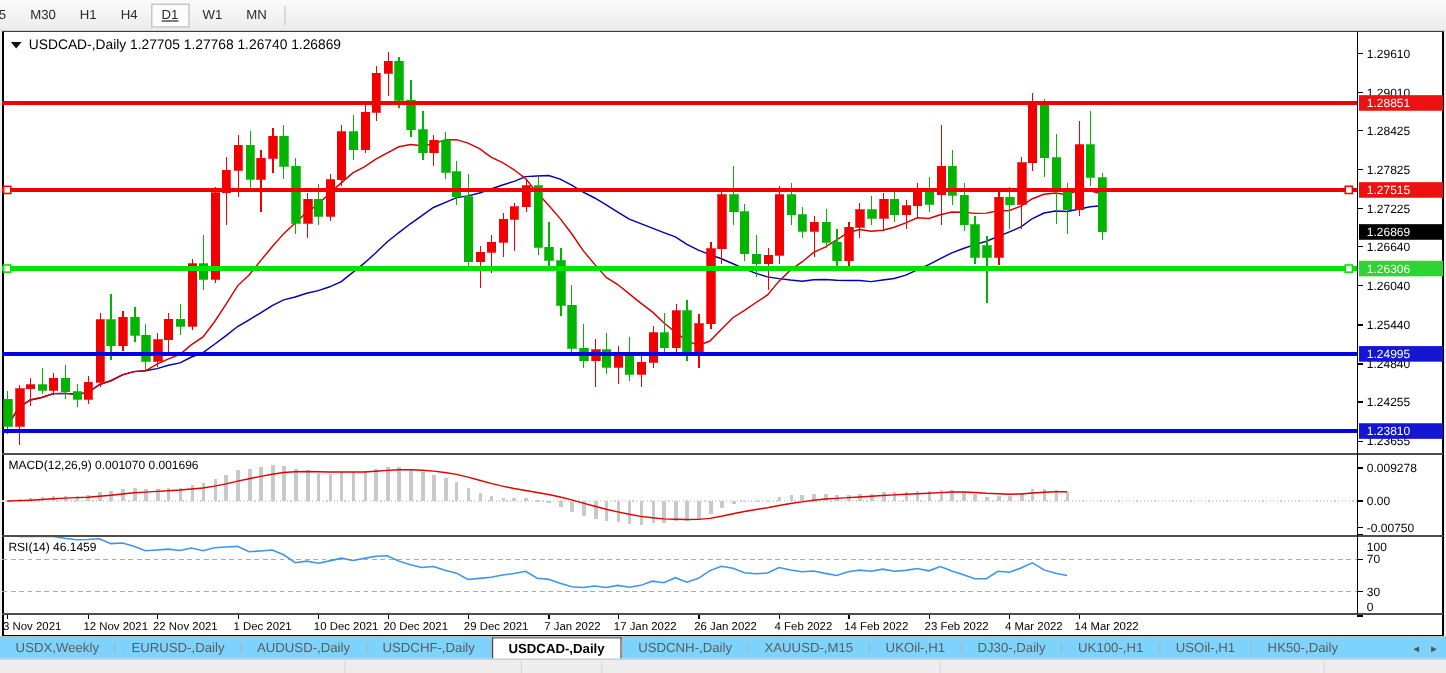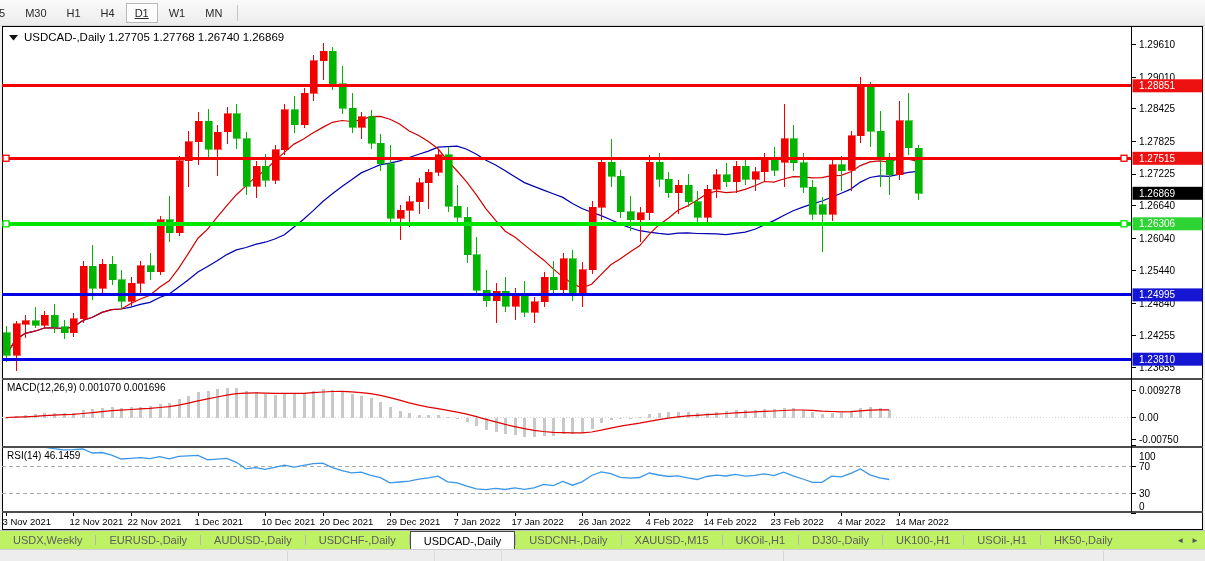--- a/index.html
+++ b/index.html
@@ -11,24 +11,24 @@
            border-bottom:1px solid #d2d2d2;box-sizing:border-box;overflow:hidden;}
   .tf-btn{font-size:11px;color:#2a2a2a;padding:3px 8px;margin:0 1px;border:1px solid transparent;
           white-space:nowrap;cursor:default;}
   .tf-btn.first{margin-left:-4px;padding-left:2px;}
   .tf-btn.active{background:#fcfcfc;border:1px solid #b9b9b9;text-decoration:underline;}
   .tf-sep{width:1px;height:16px;background:#c6c6c6;margin:0 5px;}
   
   svg{display:block;}
   text{font-family:"Liberation Sans",sans-serif;}
   
-  .tabs{height:19px;display:flex;align-items:stretch;background:#bef264;box-sizing:border-box;
+  .tabs{height:19px;display:flex;align-items:stretch;background:#7dd3fc;box-sizing:border-box;
         border-top:1px solid #bdbdbd;overflow:hidden;}
   .tab{font-size:11px;color:#5c5c5c;padding:3px 13px 2px;white-space:nowrap;cursor:default;}
-  .tab.active{background:#ffffff;color:#000;border:1px solid #4a4a4a;border-bottom:none;}
+  .tab.active{background:#ffffff;color:#000;border:1px solid #4a4a4a;border-bottom:none;font-weight:bold;}
   .tab-sep{width:1px;background:#b5b5b5;margin:4px 0;}
   .tab-arrows{margin-left:auto;display:flex;align-items:center;padding:0 6px;gap:7px;}
   .tab-arrow{font-size:8px;color:#555;cursor:default;}
   
   .statusbar{height:12px;background:#ededed;border-top:1px solid #cfcfcf;position:relative;box-sizing:border-box;}
   .status-div{position:absolute;top:1px;bottom:0;width:1px;background:#d8d8d8;}
 </style>
 </head>
 <body>
 

